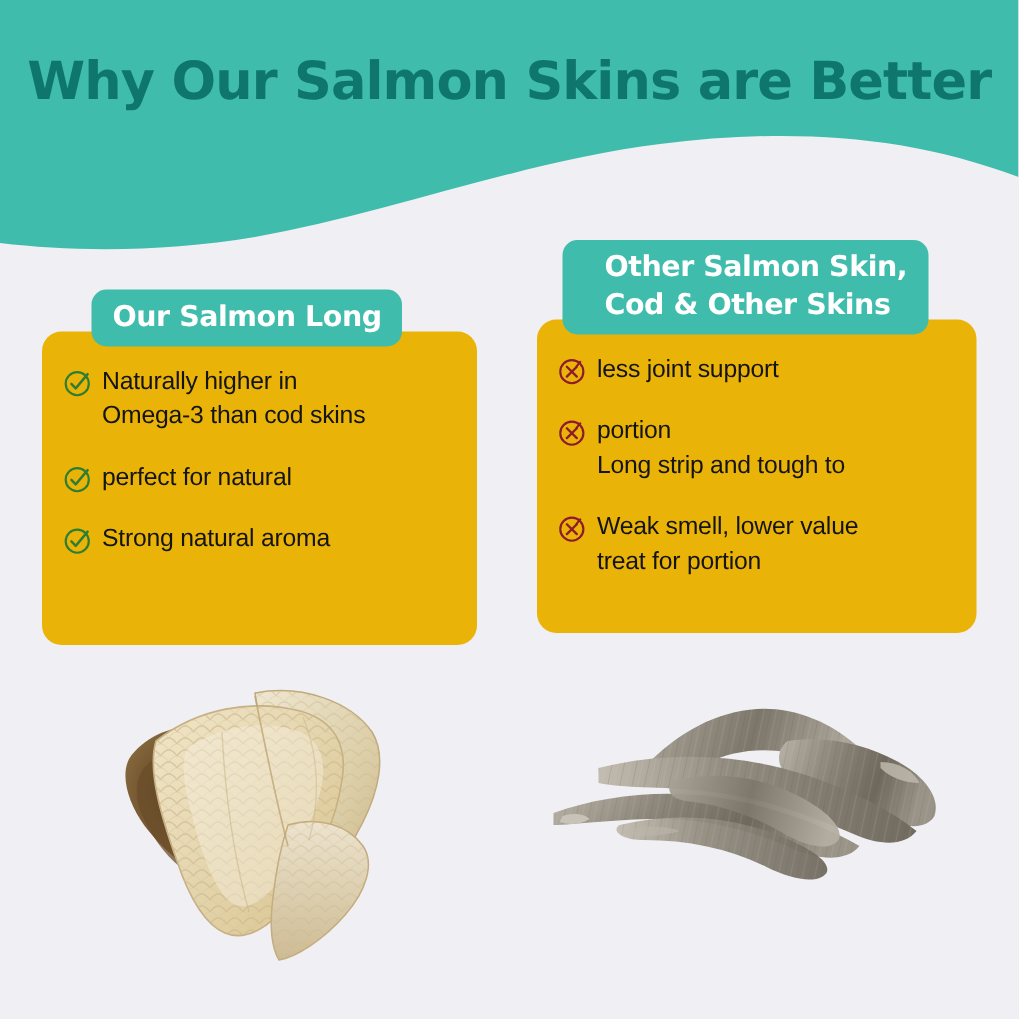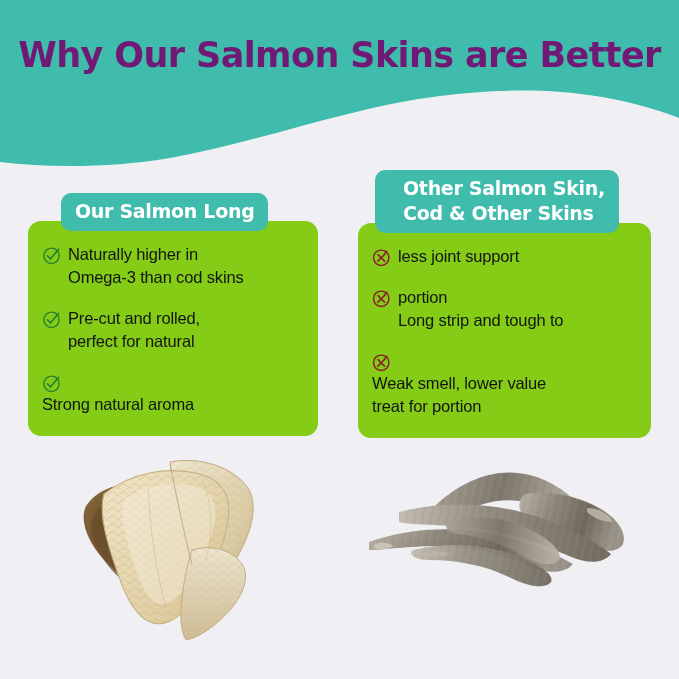--- a/index.html
+++ b/index.html
@@ -27,21 +27,21 @@
     position:absolute;
     left:0; top:0;
     width:679px; height:185px;
     display:block;
   }
   .header-title {
     position:absolute;
     left:0; top:33px;
     width:679px;
     text-align:center;
-    color:#701a75;
+    color:#0f766e;
     font-family:"DejaVu Sans", sans-serif;
     font-weight:bold;
     font-size:35px;
     letter-spacing:-0.6px;
     line-height:44px;
     white-space:nowrap;
     z-index:3;
   }
 
   
@@ -65,43 +65,43 @@
     font-weight:bold;
     font-size:19px;
     line-height:25px;
     letter-spacing:-0.3px;
     padding:6px 14px 7px 14px;
     border-radius:10px;
     z-index:4;
     white-space:nowrap;
   }
   .badge-left  { margin-left:33px; margin-top:38px; }
-  .badge-right { margin-left:17px; margin-top:15px;padding-left:28px; }
+  .badge-right { margin-left:17px; margin-top:5px;padding-left:28px; }
   .badge-line { display:block; }
 
   
   .card {
     position:relative;
-    background:#84cc16;
+    background:#eab308;
     border-radius:13px;
     margin-top:-10px;
     padding:22px 16px 20px 14px;
     z-index:2;
   }
   .card-left  { min-height:209px; }
   .card-right { min-height:209px; }
 
   .feature-list { list-style:none; }
 
   .feature-item {
     display:flex;
     align-items:flex-start;
     margin-bottom:18px;
   }
-  .feature-item:last-child { margin-bottom:0;flex-direction:column; }
+  .feature-item:last-child { margin-bottom:0; }
 
   .feature-icon {
     flex:0 0 auto;
     width:19px; height:19px;
     margin-right:7px;
     margin-top:3px;
   }
   .feature-icon svg { display:block; width:19px; height:19px; overflow:visible; }
 
   .feature-text {
@@ -157,21 +157,20 @@
         </li>
 
         <li class="feature-item">
           <span class="feature-icon">
             <svg viewBox="0 0 20 20">
               <circle cx="10" cy="10.3" r="8.1" fill="none" stroke="#2E7D32" stroke-width="1.5"></circle>
               <path d="M5.9,10.4 L8.9,13.6 L17.3,3.6" fill="none" stroke="#2E7D32" stroke-width="1.7" stroke-linecap="round" stroke-linejoin="round"></path>
             </svg>
           </span>
           <span class="feature-text">
-            <span class="ln">Pre-cut and rolled,</span>
             <span class="ln">perfect for natural</span>
           </span>
         </li>
 
         <li class="feature-item">
           <span class="feature-icon">
             <svg viewBox="0 0 20 20">
               <circle cx="10" cy="10.3" r="8.1" fill="none" stroke="#2E7D32" stroke-width="1.5"></circle>
               <path d="M5.9,10.4 L8.9,13.6 L17.3,3.6" fill="none" stroke="#2E7D32" stroke-width="1.7" stroke-linecap="round" stroke-linejoin="round"></path>
             </svg>

